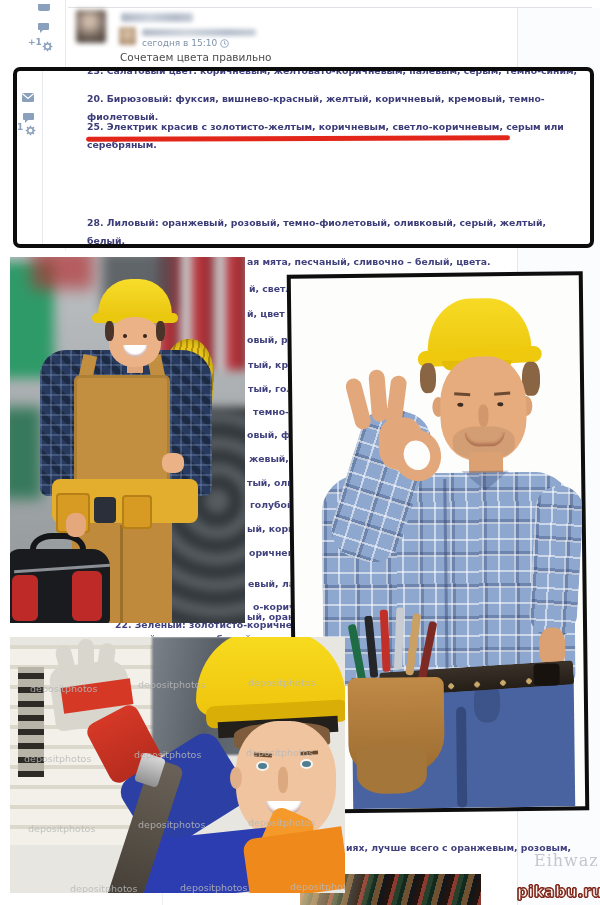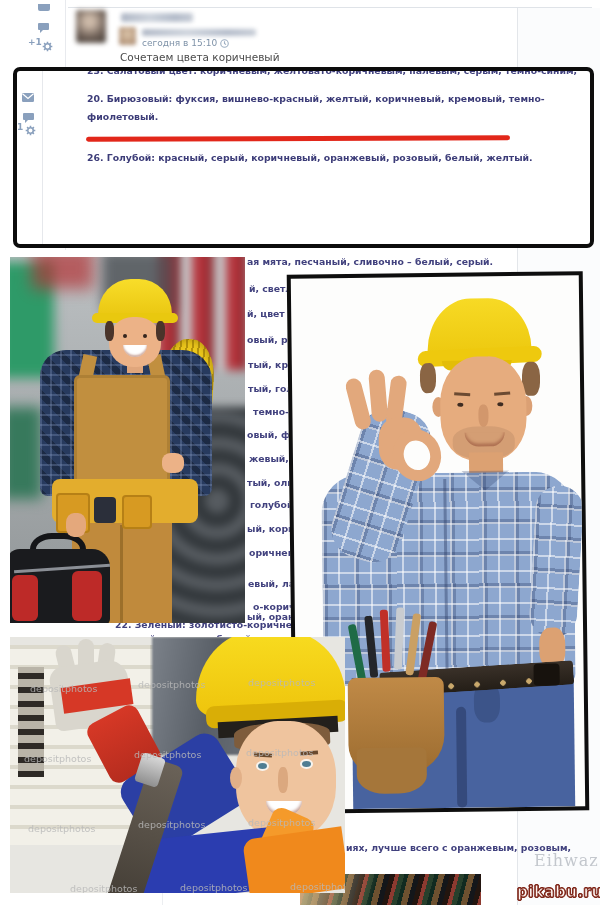--- a/index.html
+++ b/index.html
@@ -229,23 +229,23 @@
   <div class="abs blurbar bar1"></div>
   <div class="abs avatar2"></div>
   <div class="abs blurbar bar2"></div>
   <div class="abs timestamp">
     <span>сегодня в 15:10</span>
     <svg width="9" height="9" viewBox="0 0 24 24">
         <circle cx="12" cy="12" r="10" fill="none" stroke="#9fb0c3" stroke-width="3"></circle>
         <path d="M12 6v6l4 3" stroke="#9fb0c3" stroke-width="3" fill="none"></path>
       </svg>
   </div>
-  <div class="abs post-title">Сочетаем цвета коричневый</div>
-
-  <div class="abs frag" style="left:247px;top:256px;">ая мята, песчаный, сливочно – белый, серый.</div>
+  <div class="abs post-title">Сочетаем цвета правильно</div>
+
+  <div class="abs frag" style="left:247px;top:256px;">ая мята, песчаный, сливочно – белый, цвета.</div>
   <div class="abs frag" style="left:249px;top:283px;">й, светло-</div>
   <div class="abs frag" style="left:247px;top:308px;">й, цвет дам</div>
   <div class="abs frag" style="left:247px;top:334px;">овый, розо</div>
   <div class="abs frag" style="left:248px;top:359px;">тый, кремо</div>
   <div class="abs frag" style="left:248px;top:383px;">тый, голуб</div>
   <div class="abs frag" style="left:253px;top:406px;">темно-кор</div>
   <div class="abs frag" style="left:247px;top:429px;">овый, фиол</div>
   <div class="abs frag" style="left:249px;top:453px;">жевый, ол</div>
   <div class="abs frag" style="left:247px;top:477px;">тый, олив</div>
   <div class="abs frag" style="left:250px;top:499px;">голубой, ф</div>
@@ -278,22 +278,23 @@
           <g stroke="#8aa0bd" stroke-width="3.4" fill="none">
             <circle cx="12" cy="12" r="6"></circle>
             <path d="M12 1.5v4M12 18.5v4M1.5 12h4M18.5 12h4M4.6 4.6l2.9 2.9M16.5 16.5l2.9 2.9M4.6 19.4l2.9-2.9M16.5 7.5l2.9-2.9"></path>
           </g>
         </svg>
     </div>
     <div class="abs cliptop">
       <span>23. Салатовый цвет: коричневым, желтовато-коричневым, палевым, серым, темно-синим, красным, серым</span>
     </div>
     <div class="abs fitem fi0">20. Бирюзовый: фуксия, вишнево-красный, желтый, коричневый, кремовый, темно-фиолетовый.</div>
+    <div class="abs fitem fi1">25. Электрик красив с золотисто-желтым, коричневым, светло-коричневым, серым или серебряным.</div>
     <div class="abs redline"></div>
-    <div class="abs fitem fi2">26. Голубой: красный, серый, коричневый, оранжевый, розовый, белый, желтый.</div>
+    <div class="abs fitem fi4">28. Лиловый: оранжевый, розовый, темно-фиолетовый, оливковый, серый, желтый, белый.</div>
   </div>
 
   <div class="abs photo p1">
     <div class="abs blobg1"></div>
     <div class="abs blobg2"></div>
     <div class="abs red1"></div>
     <div class="abs red2"></div>
     <div class="abs dark1"></div>
     <div class="abs dark2"></div>
     <div class="abs coil"></div>

